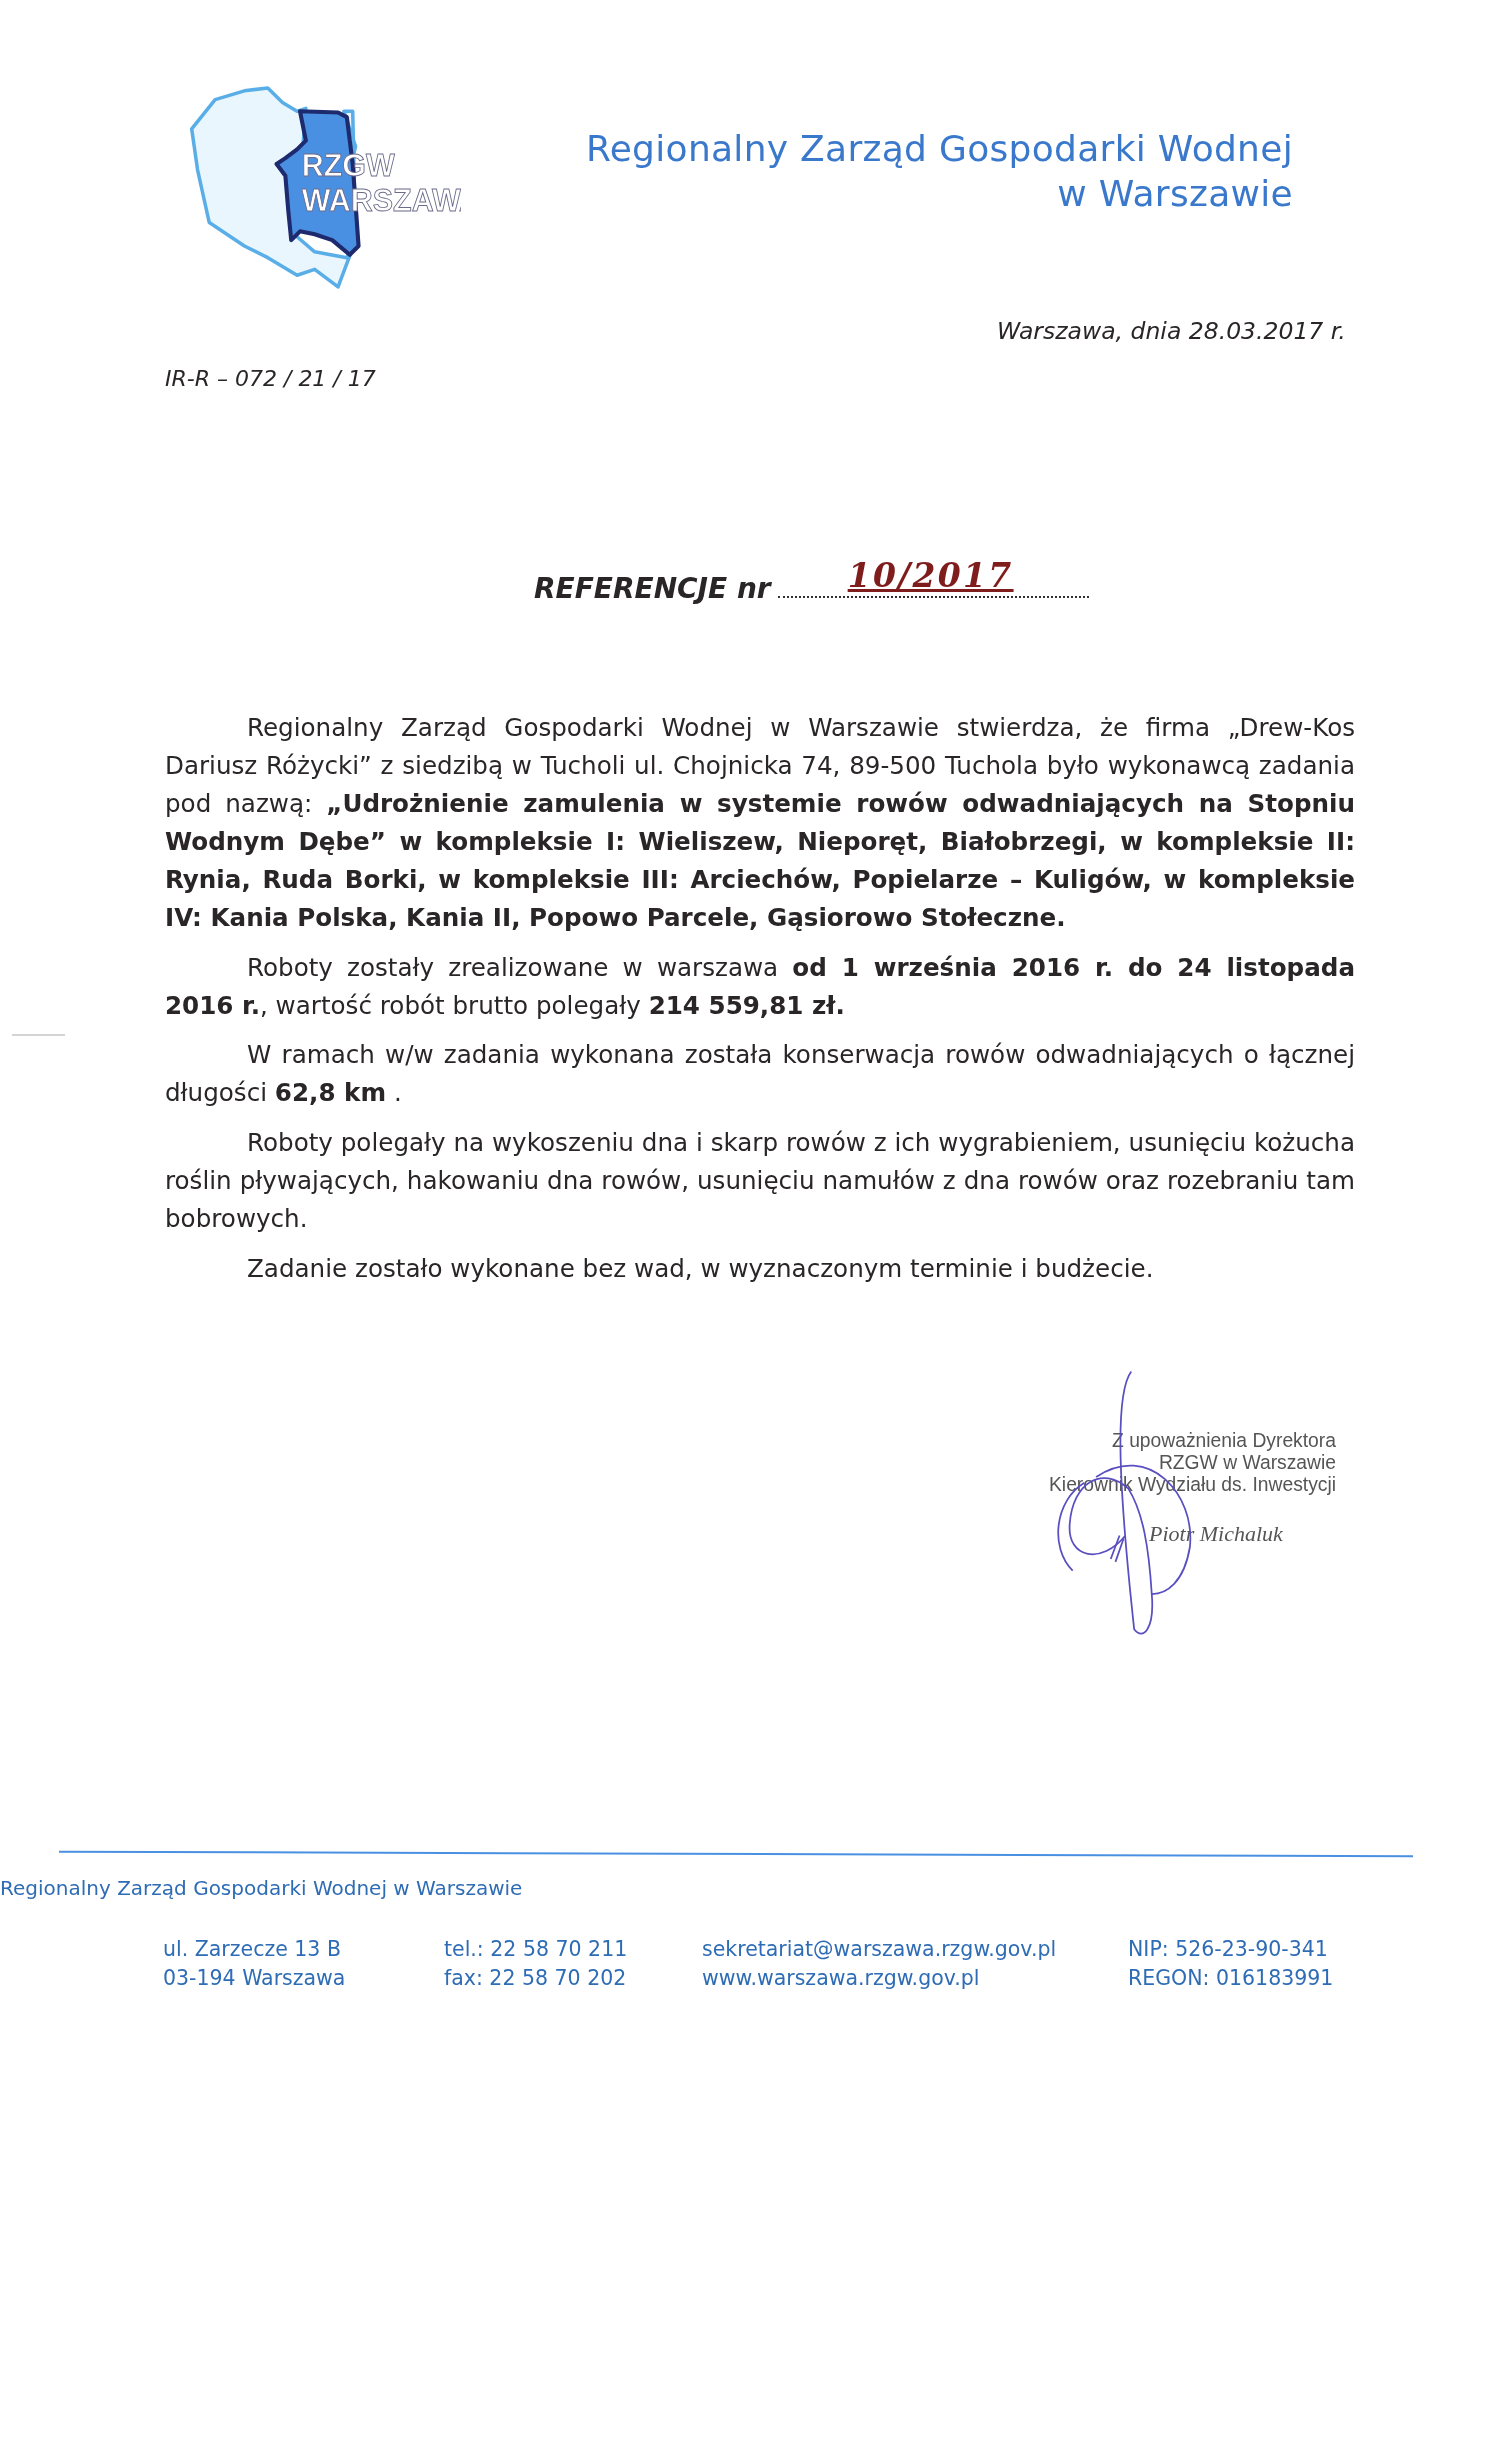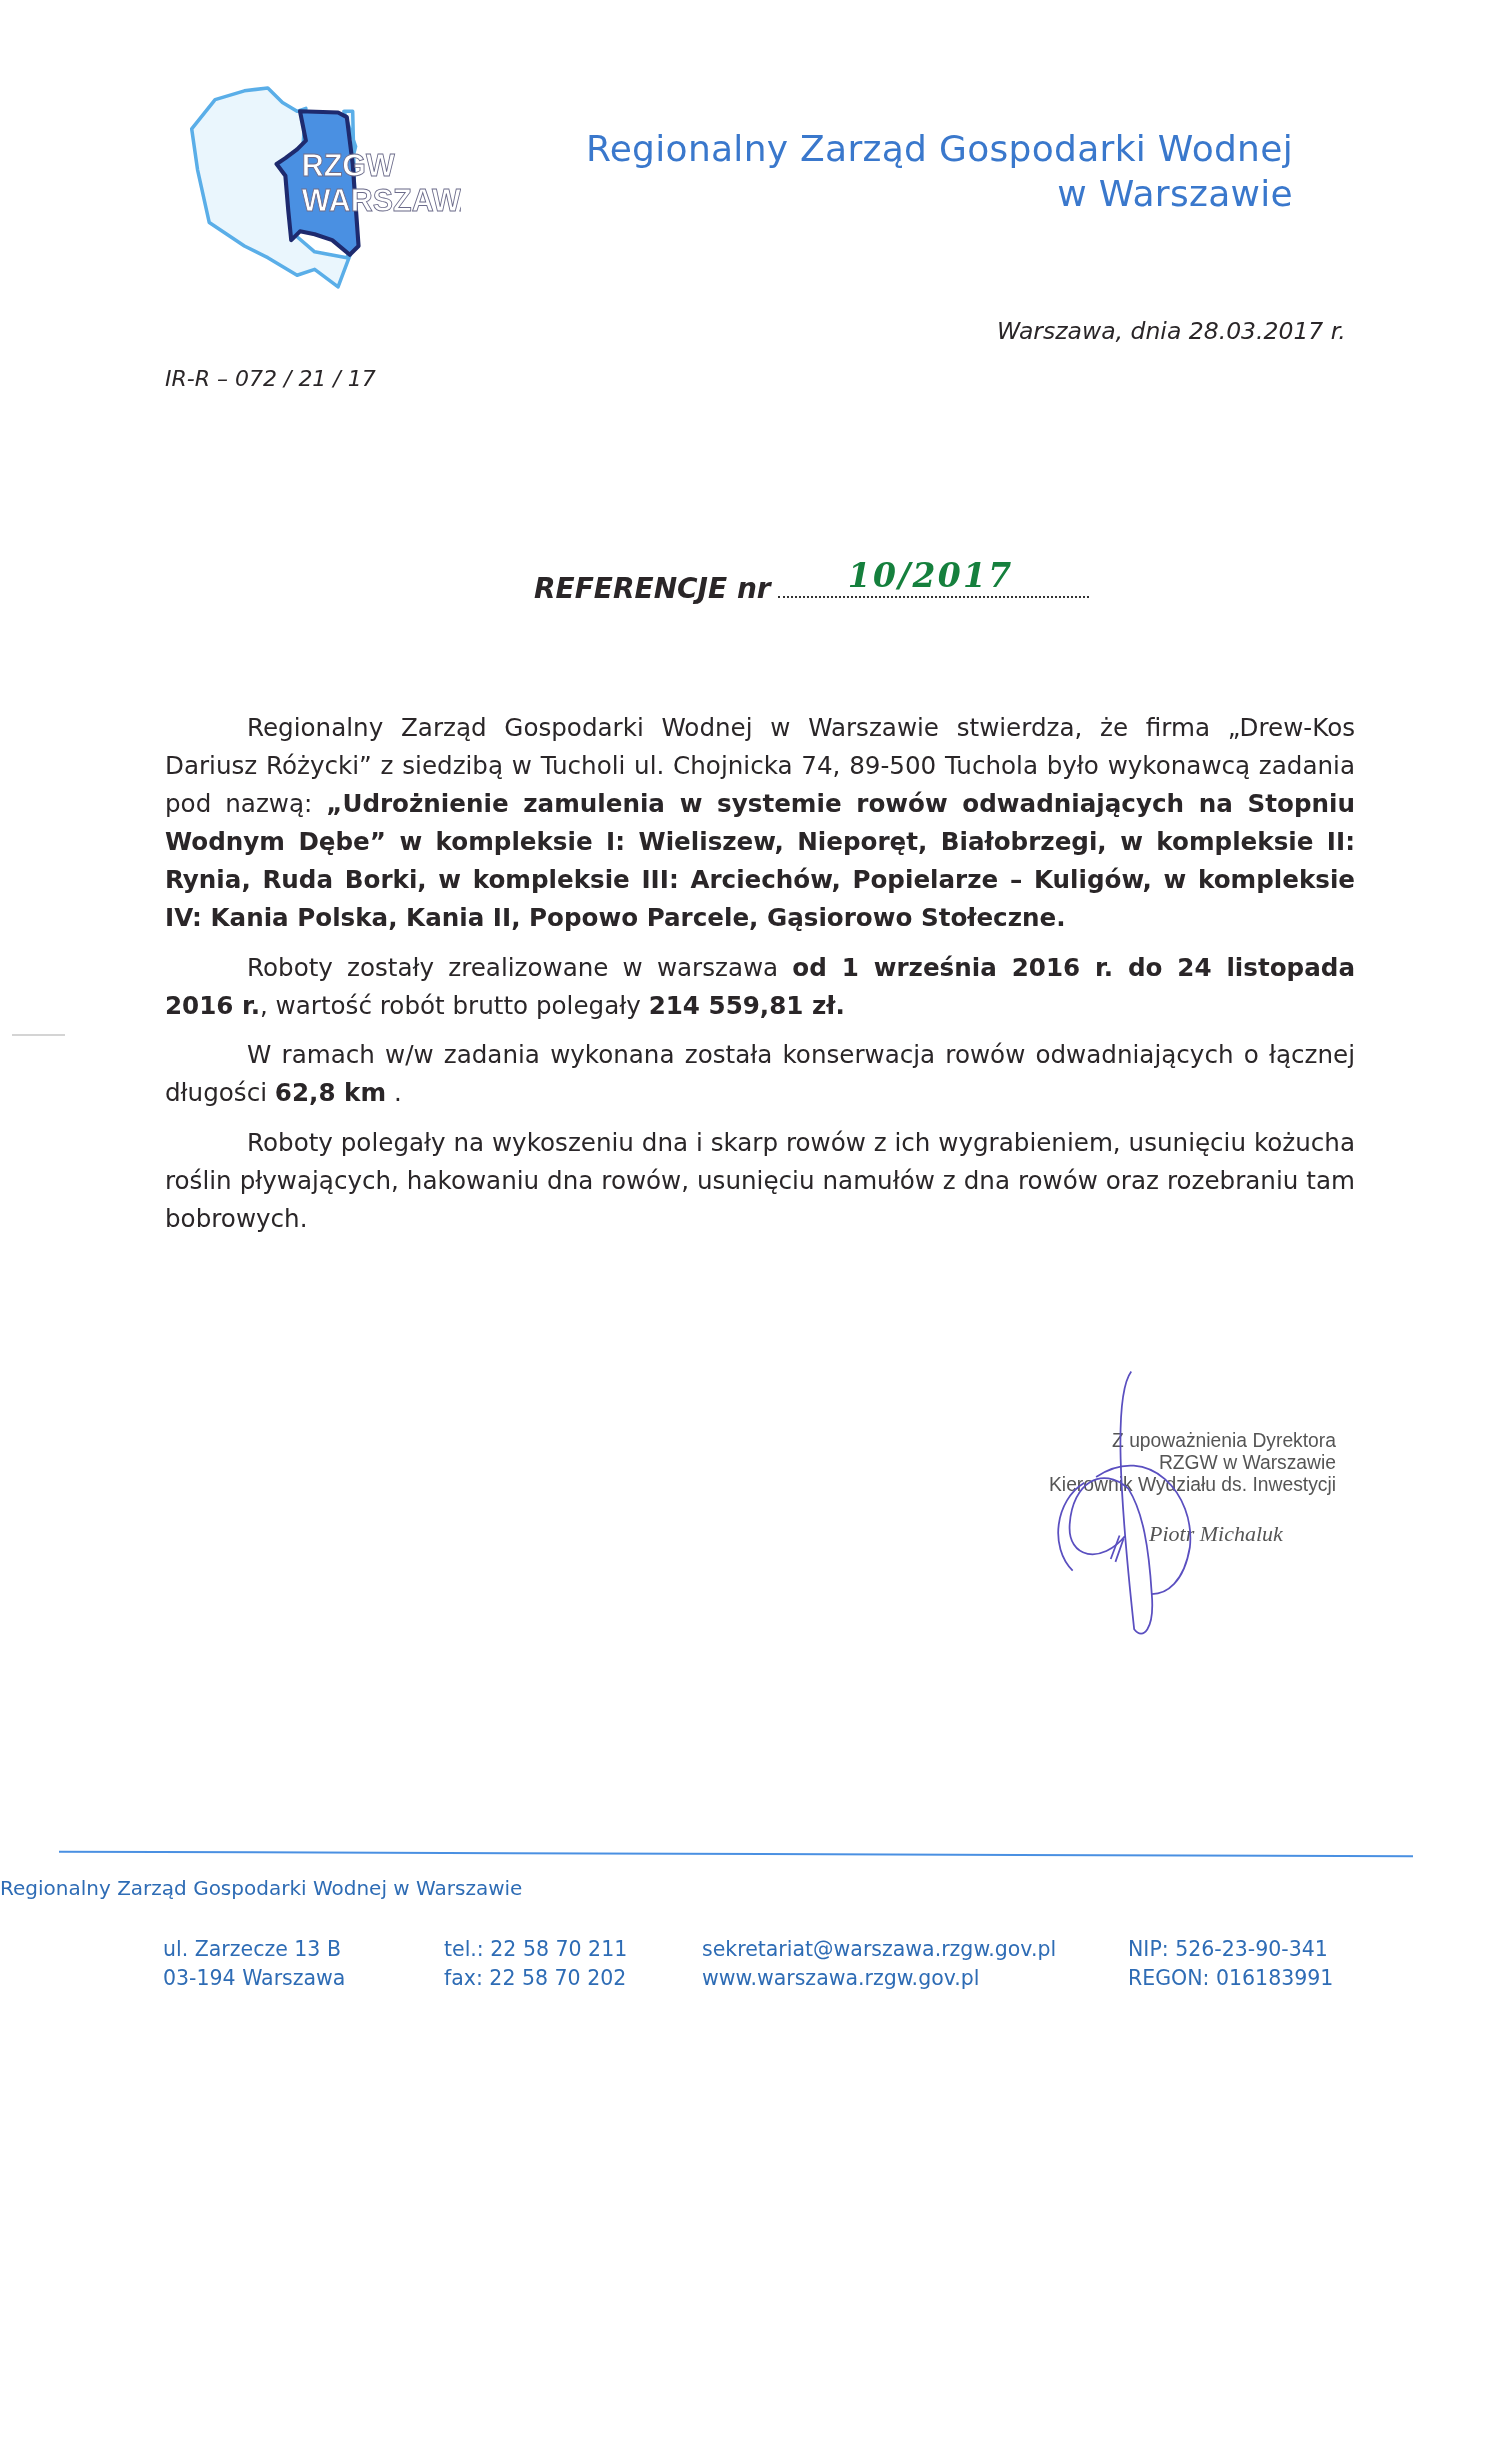--- a/index.html
+++ b/index.html
@@ -13,22 +13,22 @@
                  color: #3a78cc; font-size: 36px; line-height: 45px; letter-spacing: 0.3px; }
 
     #place-date { left: 997px; top: 317px; font-style: italic; font-size: 23.5px; color: #2a2628; }
     #ref-number { left: 165px; top: 366px; font-style: italic; font-size: 22px; color: #2a2628; }
 
     
     #doc-title { left: 534px; top: 572px; font-weight: bold; font-style: italic; font-size: 28px; }
     #doc-title .dots { display: inline-block; width: 311px; border-bottom: 2.3px dotted #333; margin-left: 7px;
                        height: 5.9px; vertical-align: baseline; position: relative; }
     #handwritten-number { position: absolute; left: 70px; bottom: 1.2px;
-                          font-family: "DejaVu Serif", serif; font-style: italic; color: #15803d;
-                          font-size: 33px; letter-spacing: 2.3px; }
+                          font-family: "DejaVu Serif", serif; font-style: italic; color: #7f1d1d;
+                          font-size: 33px; letter-spacing: 2.3px; text-decoration: underline; }
 
     
     #body { left: 165px; top: 709px; width: 1190px; font-size: 24.6px; line-height: 38px; color: #2a2628; }
     #body p { margin: 0 0 11.7px 0; text-align: justify; text-indent: 82px; }
     #body p.first { text-indent: 82px; }
     #body b { font-weight: bold; }
 
     
     #signature { left: 1008px; top: 1348px; width: 352px; height: 293px; }
     #sig-text { position: absolute; left: 0; top: 82px; width: 328px; text-align: right;
@@ -80,20 +80,21 @@
   <p class="first">
     <span>Regionalny Zarząd Gospodarki Wodnej w Warszawie stwierdza, że firma „Drew-Kos Dariusz Różycki” z siedzibą w Tucholi ul. Chojnicka 74, 89-500 Tuchola było wykonawcą zadania pod nazwą: </span><b>„Udrożnienie zamulenia w systemie rowów odwadniających na Stopniu Wodnym Dębe” w kompleksie I: Wieliszew, Nieporęt, Białobrzegi, w kompleksie II: Rynia, Ruda Borki, w kompleksie III: Arciechów, Popielarze – Kuligów, w kompleksie IV: Kania Polska, Kania II, Popowo Parcele, Gąsiorowo Stołeczne.</b>
   </p>
   <p>
     <span>Roboty zostały zrealizowane w warszawa </span><b>od 1 września 2016 r. do 24 listopada 2016  r.</b><span>, wartość robót brutto polegały </span><b>214 559,81 zł.</b>
   </p>
   <p>
     <span>W ramach w/w zadania wykonana została konserwacja rowów odwadniających o łącznej długości </span><b>62,8 km</b><span> .</span>
   </p>
   <p>Roboty polegały na wykoszeniu dna i skarp rowów z ich wygrabieniem, usunięciu kożucha roślin pływających, hakowaniu dna rowów, usunięciu namułów z dna rowów oraz rozebraniu tam bobrowych.</p>
+  <p>Zadanie zostało wykonane bez wad, w wyznaczonym terminie i budżecie.</p>
 </div>
 
 <div id="signature" class="abs">
   <div id="sig-text">
     <div>Z upoważnienia Dyrektora</div>
     <div>RZGW w Warszawie</div>
     <div>Kierownik Wydziału ds. Inwestycji</div>
   </div>
   <div id="sig-name">Piotr Michaluk</div>
   <svg id="sig-scribble" width="352" height="293" viewBox="0 0 600 500">

